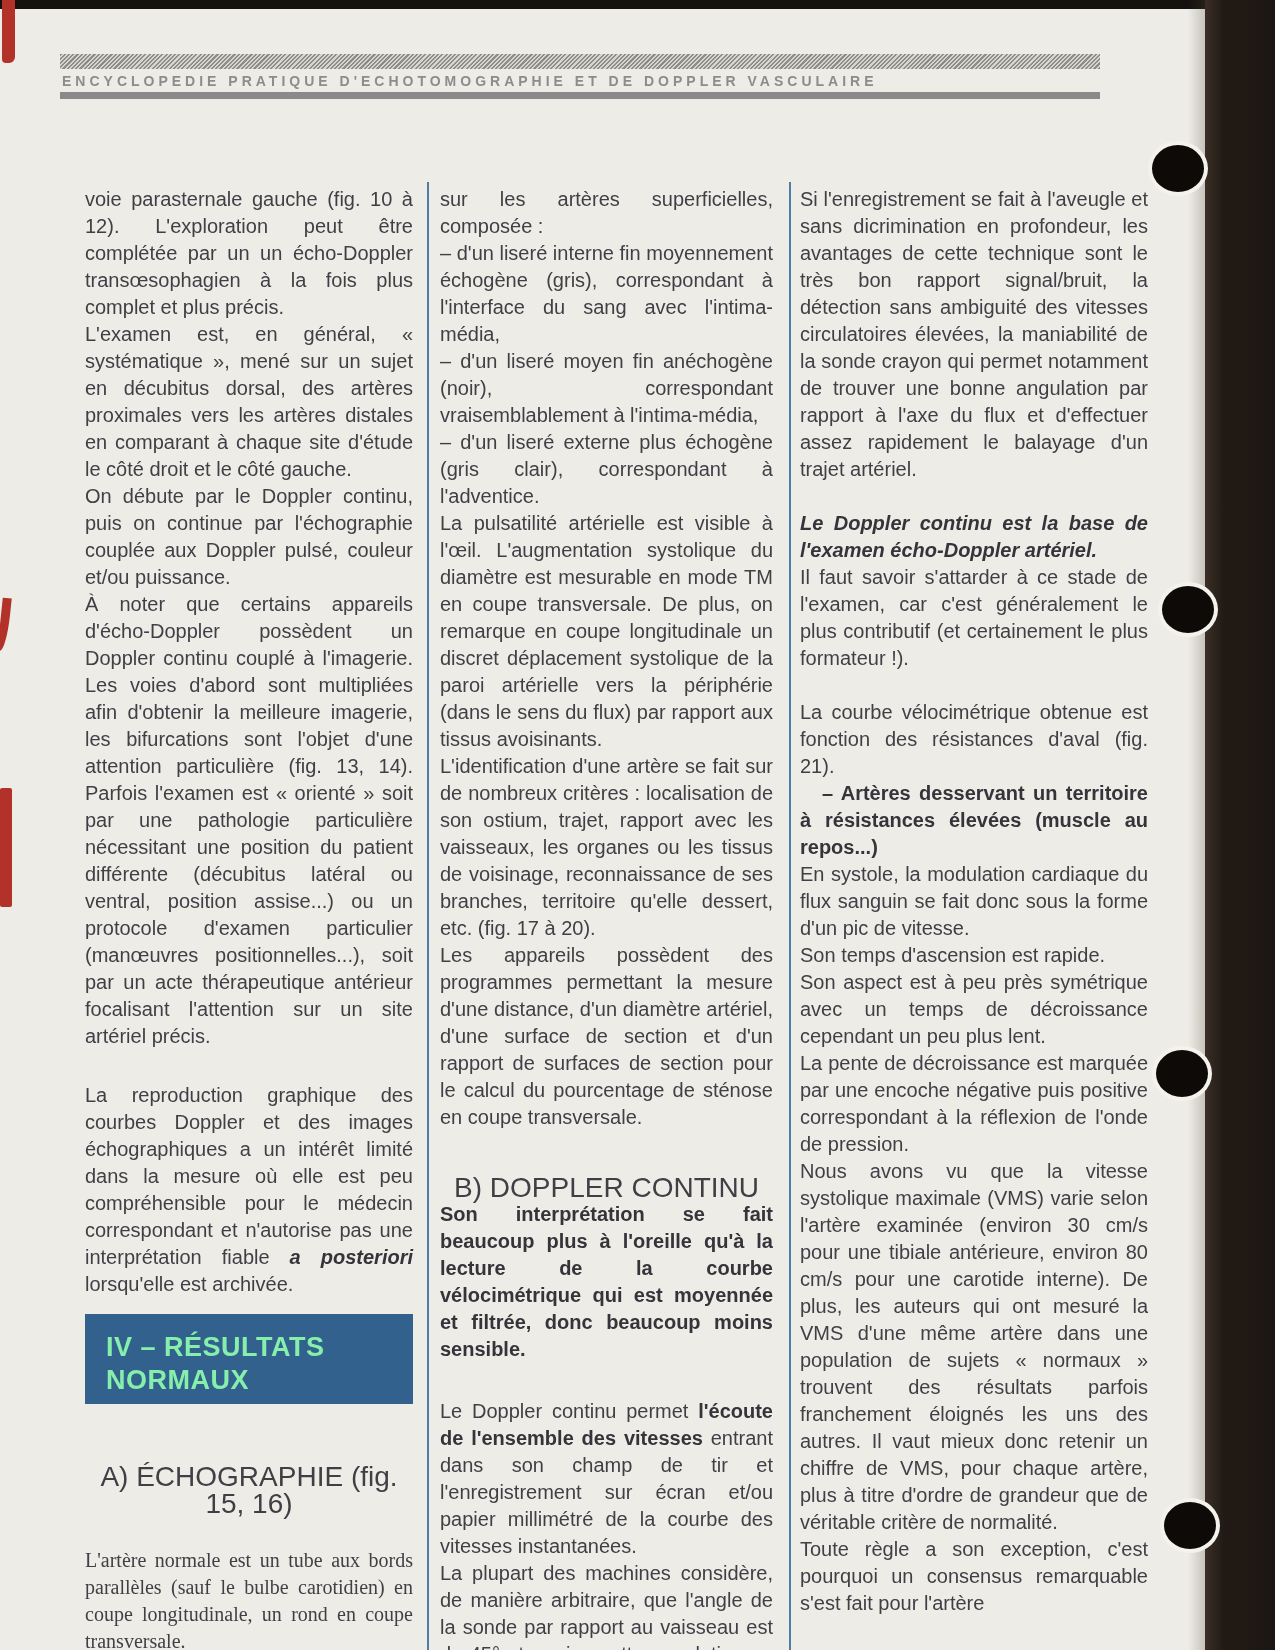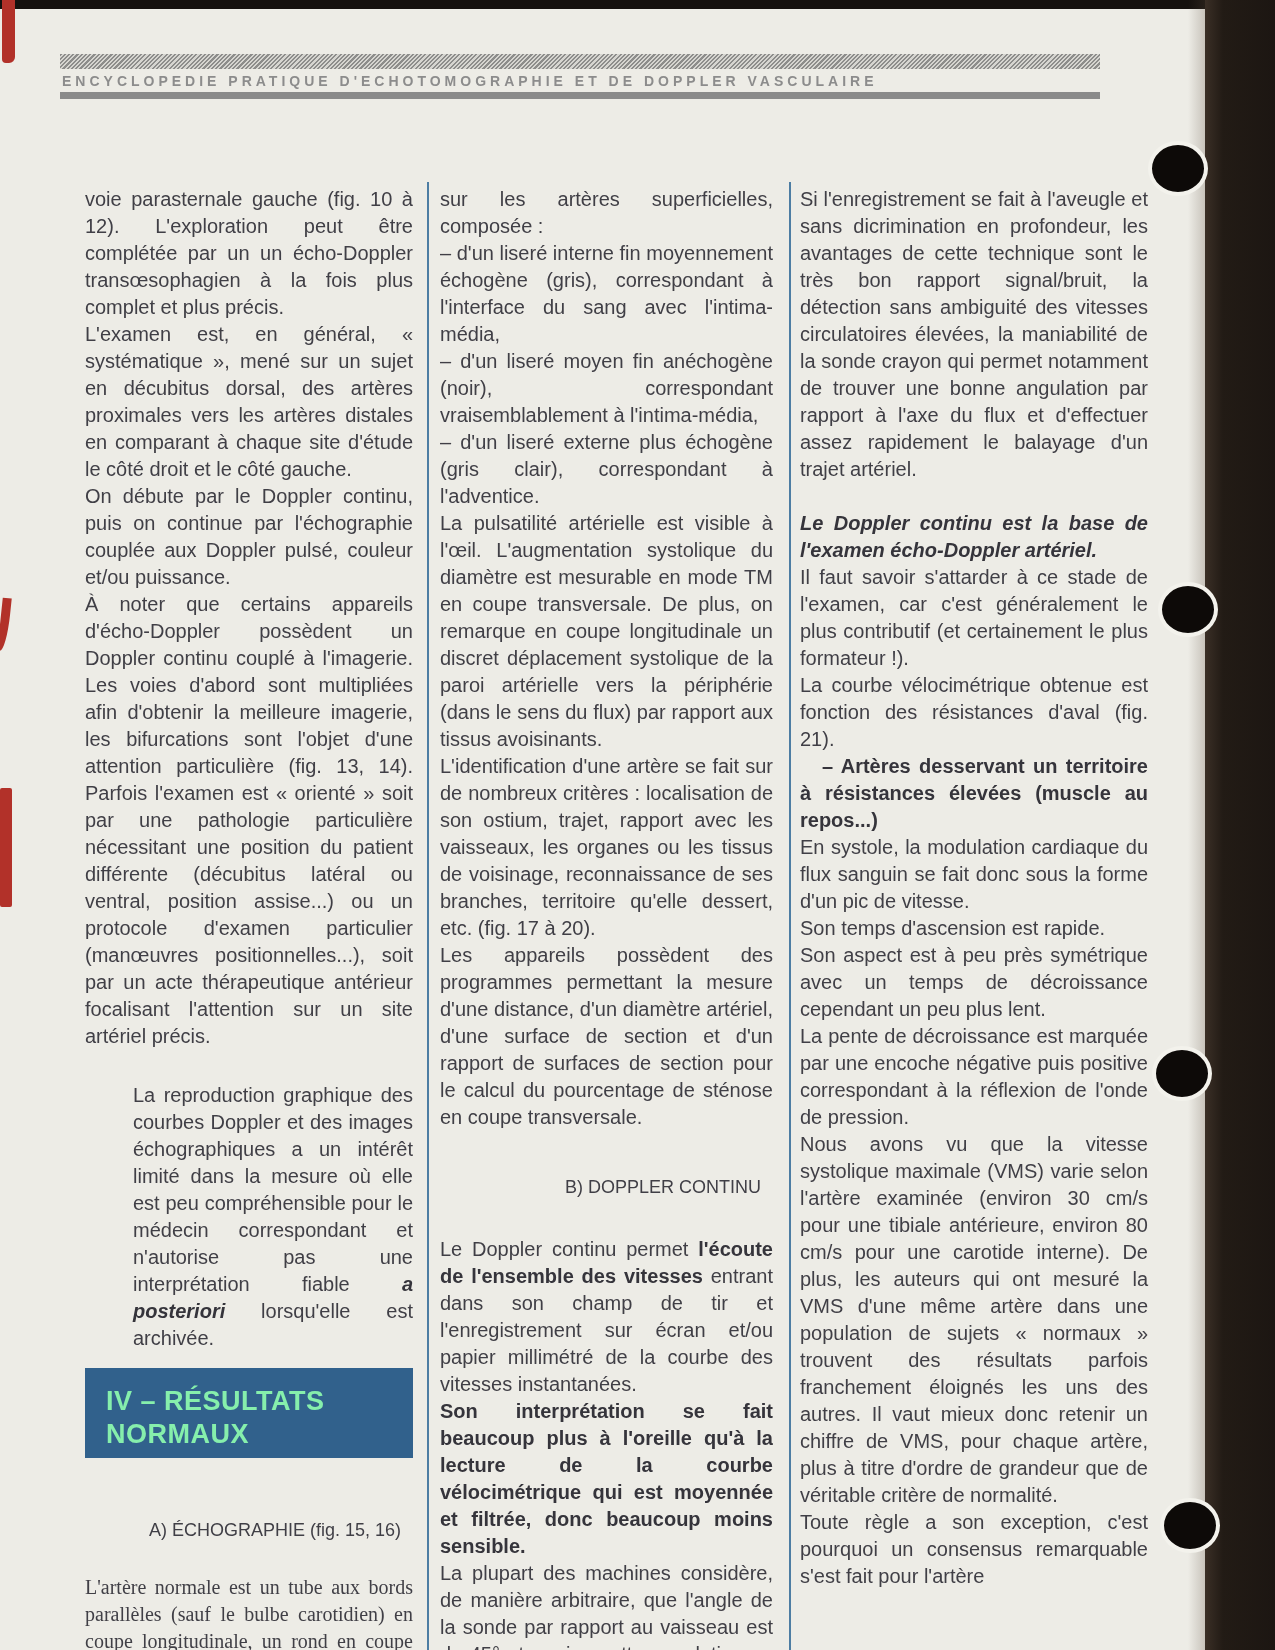--- a/index.html
+++ b/index.html
@@ -38,21 +38,21 @@
   .sep1{left:427px;}
   .sep2{left:789px;}
   .col{position:absolute;top:186px;font-size:20px;line-height:27px;text-align:justify;}
   .col1{left:85px;width:328px;}
   .col2{left:440px;width:333px;}
   .col3{left:800px;width:348px;}
   .para{margin:0;}
   .para .b,.sub-heading .b{font-weight:bold;color:#35343b;}
   .para .i{font-style:italic;}
   .para.indent{text-indent:22px;}
-  .sub-heading{margin:12px;font-size:18px;text-align:right;}
+  .sub-heading{margin:0;font-size:28px;text-align:center;}
   .section-box{
     background:#31618c;
     color:#86efac;
     font-weight:bold;font-size:27px;line-height:33px;
     padding:17px 10px 7px 21px;
     letter-spacing:.5px;
     text-align:left;
   }
 </style>
 </head>
@@ -80,47 +80,47 @@
   </div>
 
   <div class="col-sep sep1"></div>
   <div class="col-sep sep2"></div>
 
   <div class="col col1">
       <p class="para"><span>voie parasternale gauche (fig. 10 à 12). L'exploration peut être complétée par un un écho-Doppler transœsophagien à la fois plus complet et plus précis.</span></p>
       <p class="para"><span>L'examen est, en général, « systématique », mené sur un sujet en décubitus dorsal, des artères proximales vers les artères distales en comparant à chaque site d'étude le côté droit et le côté gauche.</span></p>
       <p class="para"><span>On débute par le Doppler continu, puis on continue par l'échographie couplée aux Doppler pulsé, couleur et/ou puissance.</span></p>
       <p class="para"><span>À noter que certains appareils d'écho-Doppler possèdent un Doppler continu couplé à l'imagerie. Les voies d'abord sont multipliées afin d'obtenir la meilleure imagerie, les bifurcations sont l'objet d'une attention particulière (fig. 13, 14). Parfois l'examen est « orienté » soit par une pathologie particulière nécessitant une position du patient différente (décubitus latéral ou ventral, position assise...) ou un protocole d'examen particulier (manœuvres positionnelles...), soit par un acte thérapeutique antérieur focalisant l'attention sur un site artériel précis.</span></p>
-      <p class="para" style="margin-top: 32px; margin-left: 48px;"><span>La reproduction graphique des courbes Doppler et des images échographiques a un intérêt limité dans la mesure où elle est peu compréhensible pour le médecin correspondant et n'autorise pas une interprétation fiable </span><span class="b i">a posteriori</span><span> lorsqu'elle est archivée.</span></p>
+      <p class="para" style="margin-top: 32px;"><span>La reproduction graphique des courbes Doppler et des images échographiques a un intérêt limité dans la mesure où elle est peu compréhensible pour le médecin correspondant et n'autorise pas une interprétation fiable </span><span class="b i">a posteriori</span><span> lorsqu'elle est archivée.</span></p>
       <div class="section-box" style="margin-top: 16px;">
         <div>IV – RÉSULTATS</div>
         <div>NORMAUX</div>
       </div>
       <p class="sub-heading" style="margin-top: 59px;"><span>A) ÉCHOGRAPHIE (fig. 15, 16)</span></p>
       <p class="para" style="margin-top: 30px; font-family: Liberation Serif, serif;"><span>L'artère normale est un tube aux bords parallèles (sauf le bulbe carotidien) en coupe longitudinale, un rond en coupe transversale.</span></p>
       <p class="para"><span>Son contenu est anéchogène (noir).</span></p>
     </div>
   <div class="col col2">
       <p class="para"><span>sur les artères superficielles, composée :</span></p>
       <p class="para"><span>– d'un liseré interne fin moyennement échogène (gris), correspondant à l'interface du sang avec l'intima-média,</span></p>
       <p class="para"><span>– d'un liseré moyen fin anéchogène (noir), correspondant vraisemblablement à l'intima-média,</span></p>
       <p class="para"><span>– d'un liseré externe plus échogène (gris clair), correspondant à l'adventice.</span></p>
       <p class="para"><span>La pulsatilité artérielle est visible à l'œil. L'augmentation systolique du diamètre est mesurable en mode TM en coupe transversale. De plus, on remarque en coupe longitudinale un discret déplacement systolique de la paroi artérielle vers la périphérie (dans le sens du flux) par rapport aux tissus avoisinants.</span></p>
       <p class="para"><span>L'identification d'une artère se fait sur de nombreux critères : localisation de son ostium, trajet, rapport avec les vaisseaux, les organes ou les tissus de voisinage, reconnaissance de ses branches, territoire qu'elle dessert, etc. (fig. 17 à 20).</span></p>
       <p class="para"><span>Les appareils possèdent des programmes permettant la mesure d'une distance, d'un diamètre artériel, d'une surface de section et d'un rapport de surfaces de section pour le calcul du pourcentage de sténose en coupe transversale.</span></p>
       <p class="sub-heading" style="margin-top: 43px;"><span>B) DOPPLER CONTINU</span></p>
+      <p class="para"><span class="b">Son interprétation se fait beaucoup plus à l'oreille qu'à la lecture de la courbe vélocimétrique qui est moyennée et filtrée, donc beaucoup moins sensible.</span></p>
       <p class="para" style="margin-top: 35px;"><span>Le Doppler continu permet </span><span class="b">l'écoute de l'ensemble des vitesses</span><span> entrant dans son champ de tir et l'enregistrement sur écran et/ou papier millimétré de la courbe des vitesses instantanées.</span></p>
-      <p class="para"><span class="b">Son interprétation se fait beaucoup plus à l'oreille qu'à la lecture de la courbe vélocimétrique qui est moyennée et filtrée, donc beaucoup moins sensible.</span></p>
       <p class="para"><span>La plupart des machines considère, de manière arbitraire, que l'angle de la sonde par rapport au vaisseau est de 45° et corrige cette angulation en majorant la vitesse de 50 % (cos 45° = 0,525) lors de la restitution sous forme de courbe.</span></p>
     </div>
   <div class="col col3">
       <p class="para"><span>Si l'enregistrement se fait à l'aveugle et sans dicrimination en profondeur, les avantages de cette technique sont le très bon rapport signal/bruit, la détection sans ambiguité des vitesses circulatoires élevées, la maniabilité de la sonde crayon qui permet notamment de trouver une bonne angulation par rapport à l'axe du flux et d'effectuer assez rapidement le balayage d'un trajet artériel.</span></p>
       <p class="para" style="margin-top: 27px; font-style: italic;"><span class="b">Le Doppler continu est la base de l'examen écho-Doppler artériel.</span></p>
       <p class="para"><span>Il faut savoir s'attarder à ce stade de l'examen, car c'est généralement le plus contributif (et certainement le plus formateur !).</span></p>
-      <p class="para" style=""><span>La courbe vélocimétrique obtenue est fonction des résistances d'aval (fig. 21).</span></p>
+      <p class="para" style="margin-top: 27px;"><span>La courbe vélocimétrique obtenue est fonction des résistances d'aval (fig. 21).</span></p>
       <p class="para indent" style=""><span class="b">– Artères desservant un territoire à résistances élevées (muscle au repos...)</span></p>
       <p class="para"><span>En systole, la modulation cardiaque du flux sanguin se fait donc sous la forme d'un pic de vitesse.</span></p>
       <p class="para"><span>Son temps d'ascension est rapide.</span></p>
       <p class="para"><span>Son aspect est à peu près symétrique avec un temps de décroissance cependant un peu plus lent.</span></p>
       <p class="para"><span>La pente de décroissance est marquée par une encoche négative puis positive correspondant à la réflexion de l'onde de pression.</span></p>
       <p class="para"><span>Nous avons vu que la vitesse systolique maximale (VMS) varie selon l'artère examinée (environ 30 cm/s pour une tibiale antérieure, environ 80 cm/s pour une carotide interne). De plus, les auteurs qui ont mesuré la VMS d'une même artère dans une population de sujets « normaux » trouvent des résultats parfois franchement éloignés les uns des autres. Il vaut mieux donc retenir un chiffre de VMS, pour chaque artère, plus à titre d'ordre de grandeur que de véritable critère de normalité.</span></p>
       <p class="para"><span>Toute règle a son exception, c'est pourquoi un consensus remarquable s'est fait pour l'artère</span></p>
     </div>
 
 </div>

